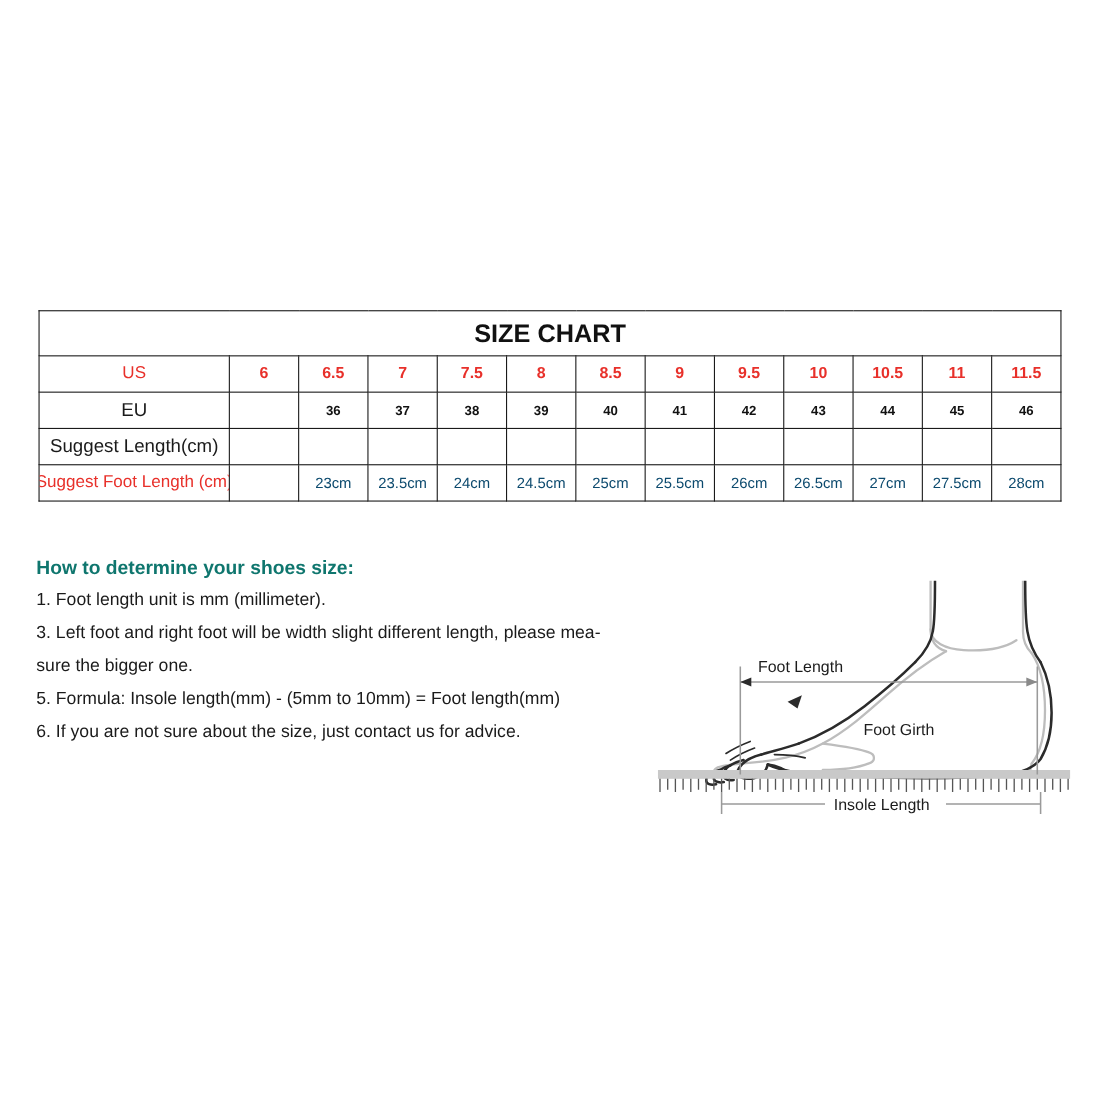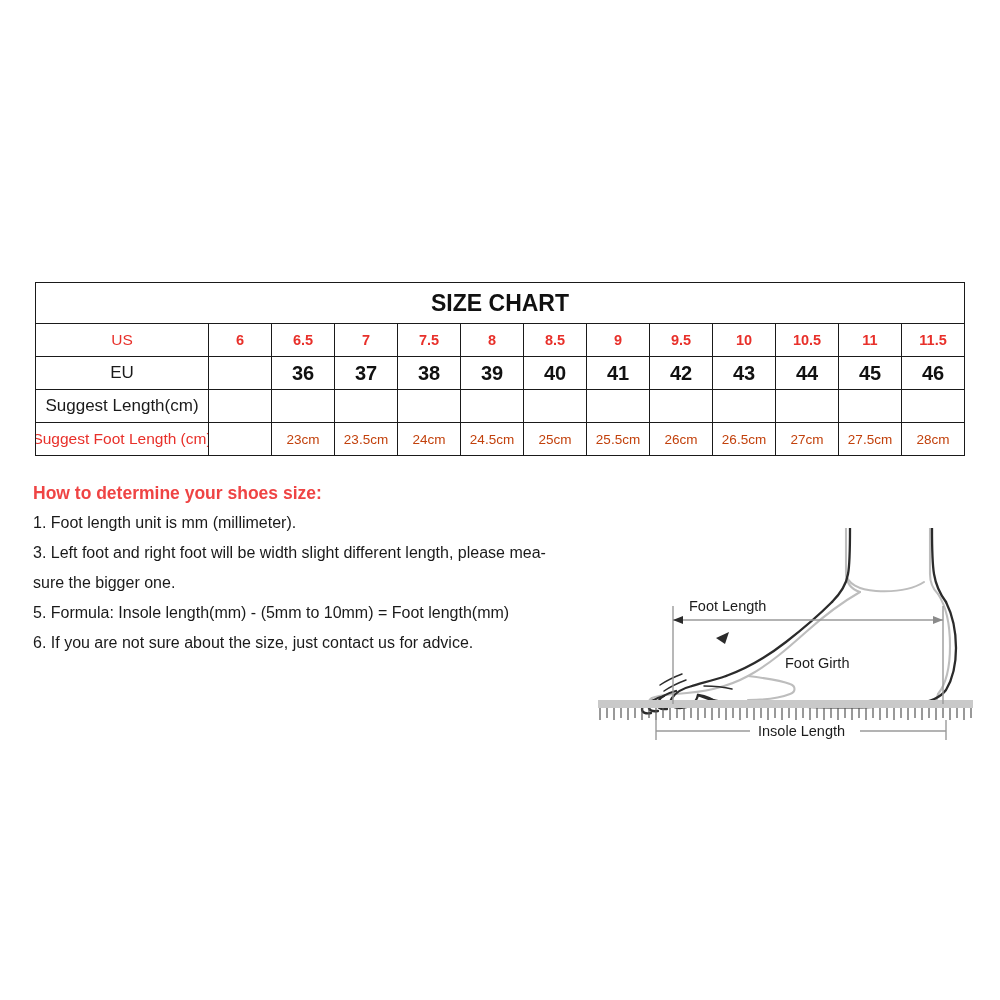--- a/index.html
+++ b/index.html
@@ -71,45 +71,46 @@
   }
 
   .us-cell {
     color: #e8302a;
     font-weight: bold;
     font-size: 14.5px;
   }
   .eu-cell {
     color: #111111;
     font-weight: bold;
-    font-size: 20px;
+    font-size: 12px;
   }
   .insole-cell {
     color: #111111;
     font-size: 14px;
   }
   .foot-cell {
-    color: #c2410c;
+    color: #0c4a6e;
     font-size: 13.5px;
   }
 
   
   #instructions {
     position: absolute;
     left: 33px;
     top: 478px;
     width: 578px;
     overflow: hidden;
   }
   #instructions .head {
     font-size: 17.5px;
     font-weight: bold;
-    color: #ef4444;
+    color: #0f766e;
     line-height: 30px;
     white-space: nowrap;
+    margin-top: 23px;
   }
   #instructions .line {
     font-size: 16px;
     color: #1a1a1a;
     line-height: 30px;
     white-space: nowrap;
   }
 
   
   #foot-diagram {

